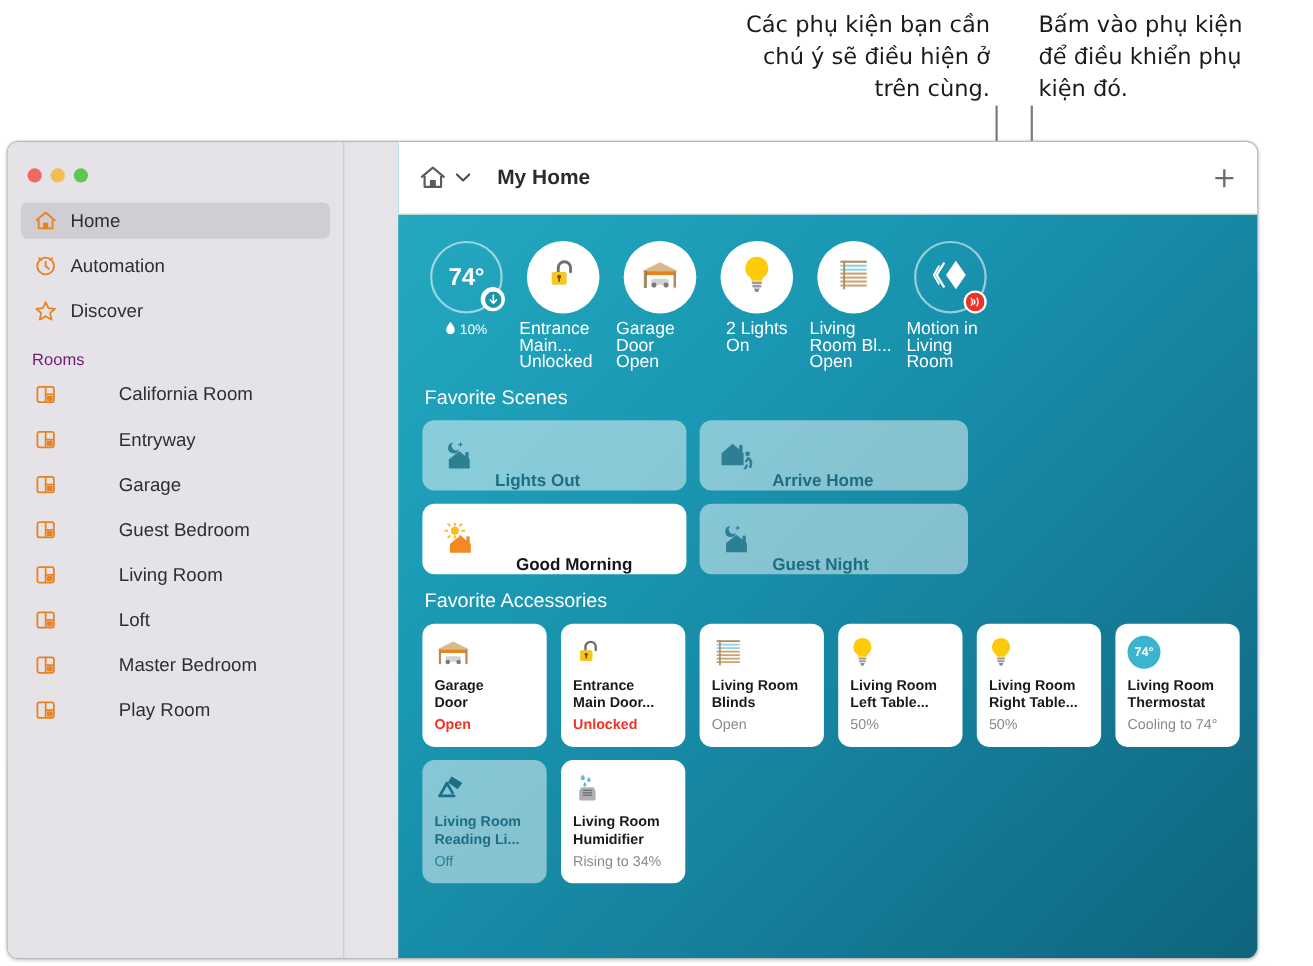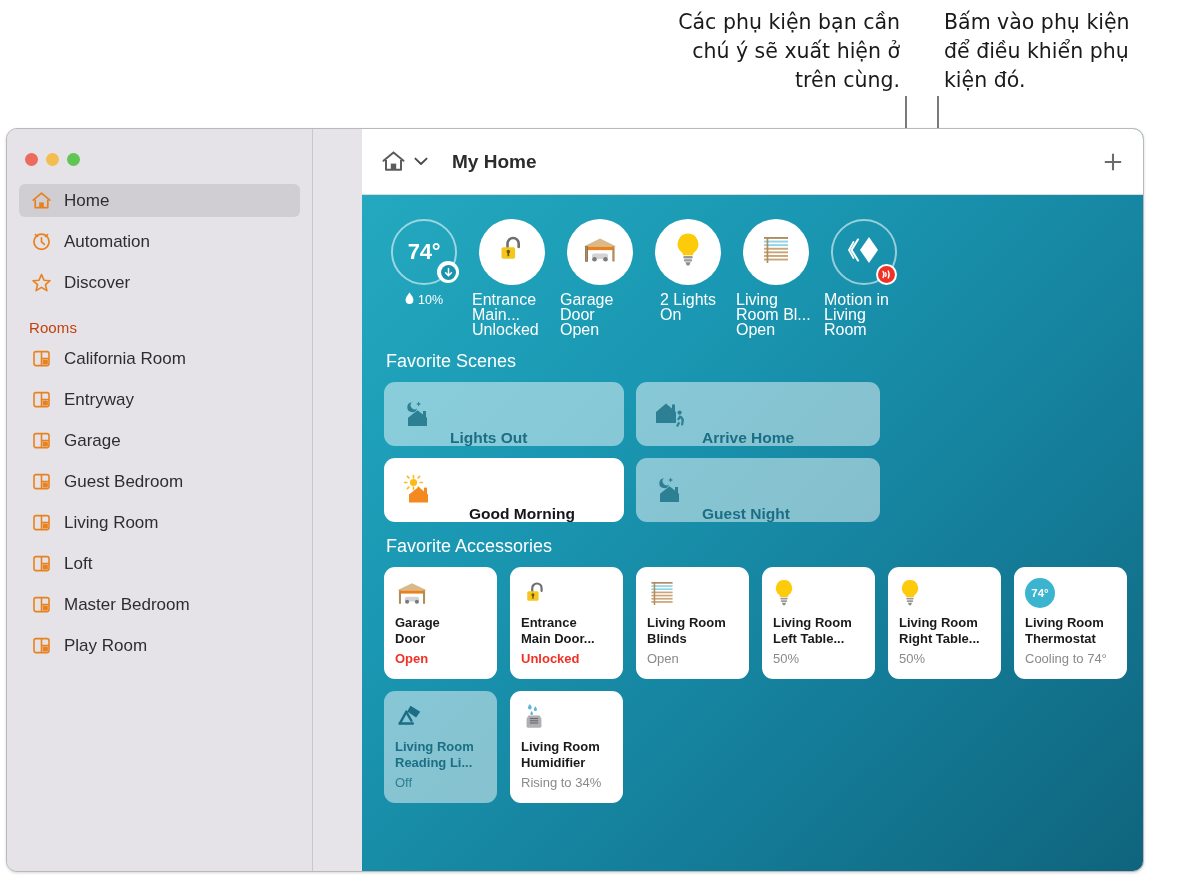--- a/index.html
+++ b/index.html
@@ -66,29 +66,29 @@
   .side-item .ico {
     width: 24px; height: 22px;
     display: flex; align-items: center; justify-content: center;
     margin-right: 11px; flex: 0 0 24px;
   }
   .side-item .lbl {
     font-size: 17px; color: #2e2e30;
     font-family: "Liberation Sans", sans-serif;
   }
   .section-head {
-    font-size: 15px; color: #c2410c;
+    font-size: 15px; color: #701a75;
     padding: 12px 22px 6px 22px;
     letter-spacing: 0.1px;
   }
   .room-list { padding: 0 12px; }
   .room-item {
     display: flex; align-items: center;
     height: 33px; padding: 0 10px;
-    border-radius: 6px; margin-bottom: 8px;
+    border-radius: 6px; margin-bottom: 8px; gap: 44px;
   }
   .room-item .ico { width: 24px; margin-right: 11px; flex: 0 0 24px; display:flex; align-items:center; justify-content:center;}
   .room-item .lbl { font-size: 17px; color: #2e2e30; }
 
   
   #main {
     position: absolute; left: 355px; top: 0;
     width: 783px; height: 100%;
     background: linear-gradient(135deg, #25abc2 0%, #1a97b2 35%, #147c98 70%, #0f647c 100%);
     overflow: hidden;
@@ -203,21 +203,21 @@
     display: flex; align-items: center; justify-content: center;
     color: #fff; font-size: 11.5px; font-weight: bold;
   }
 </style>
 </head>
 <body>
 
 <div id="root">
 
   <div class="callout" id="callout-1">Các phụ kiện bạn cần
-chú ý sẽ xuất hiện ở
+chú ý sẽ điều hiện ở
 trên cùng.</div>
   <div class="callout" id="callout-2">Bấm vào phụ kiện
 để điều khiển phụ
 kiện đó.</div>
 
   <div class="leader" style="left:905px; top:96px; width:2px; height:148px;"></div>
   <div class="leader" style="left:888px; top:242px; width:19px; height:2px;"></div>
 
   <div class="leader" style="left:937px; top:96px; width:2px; height:470px;"></div>
 

